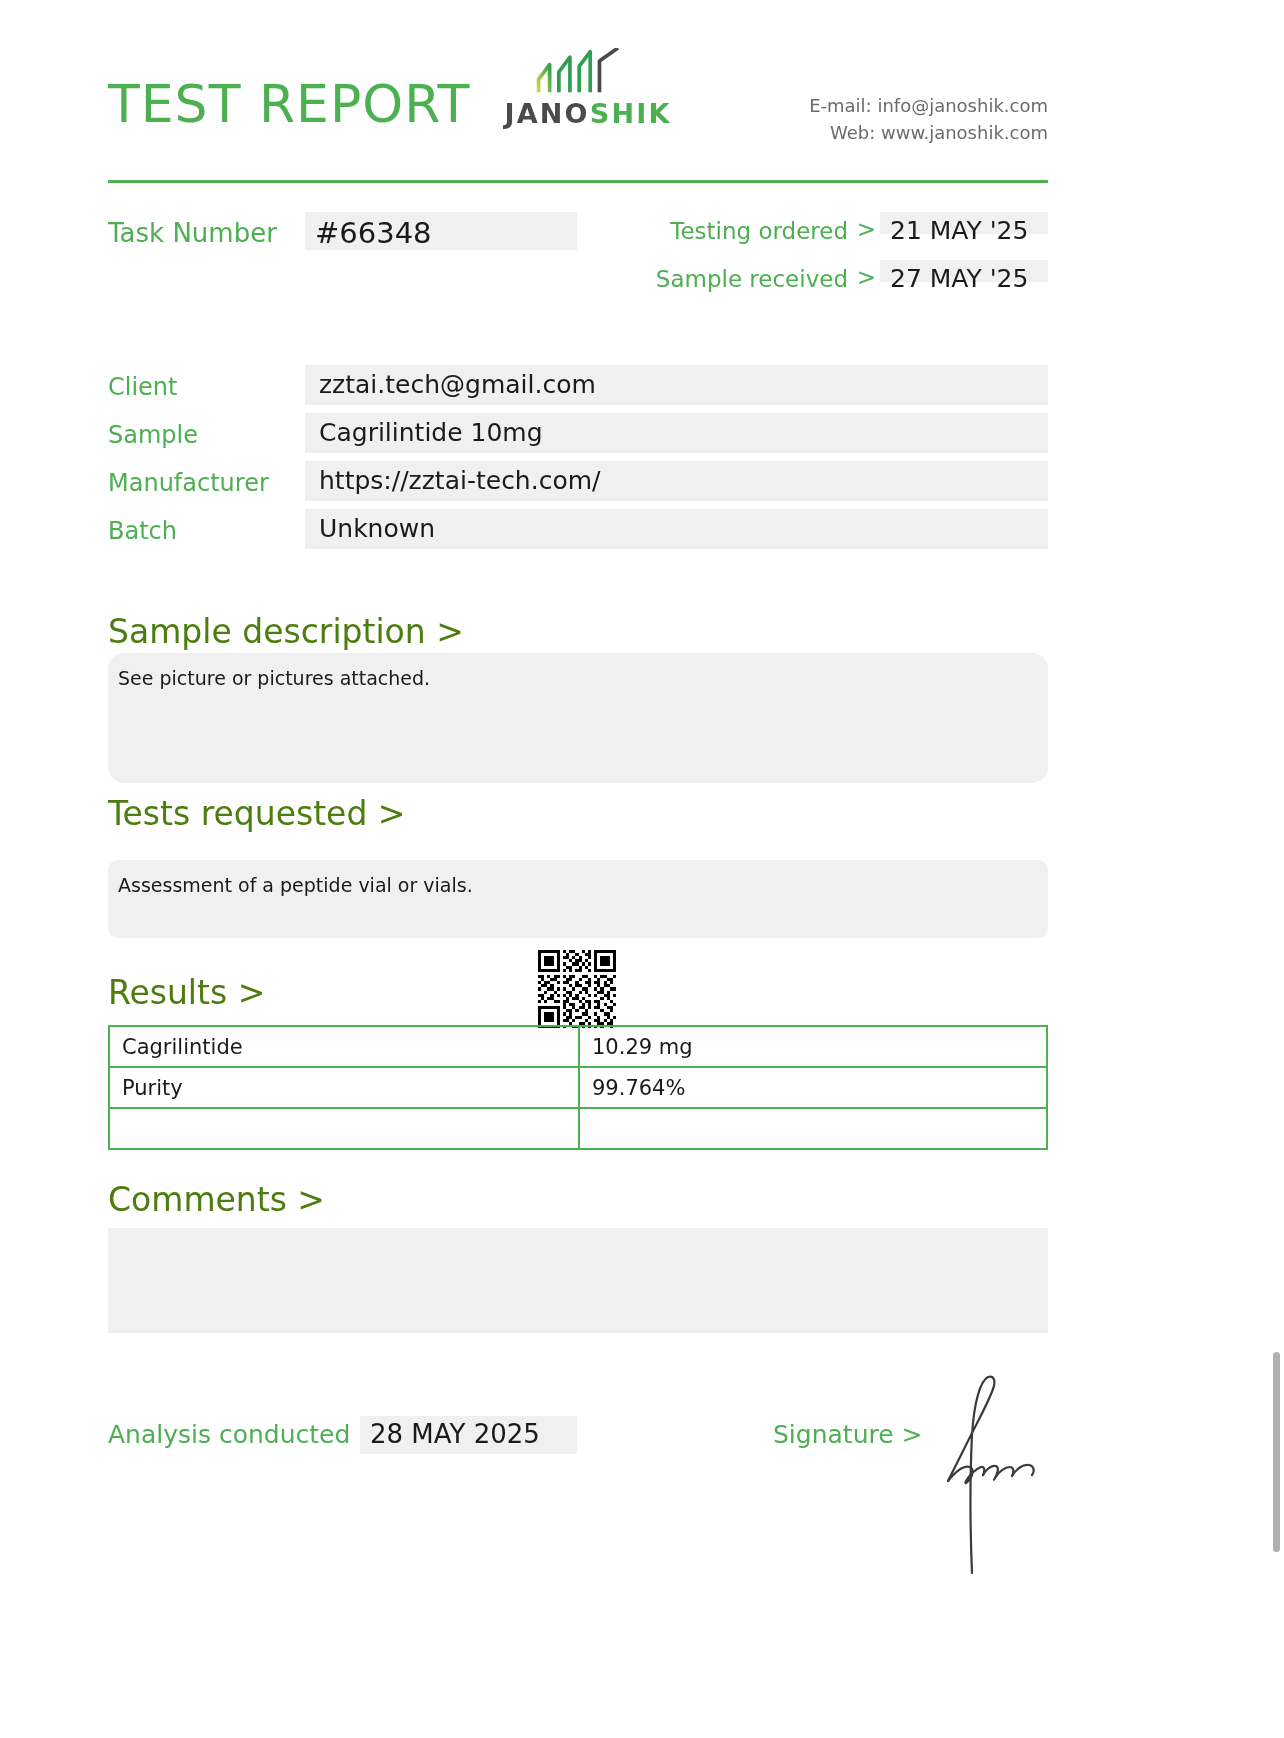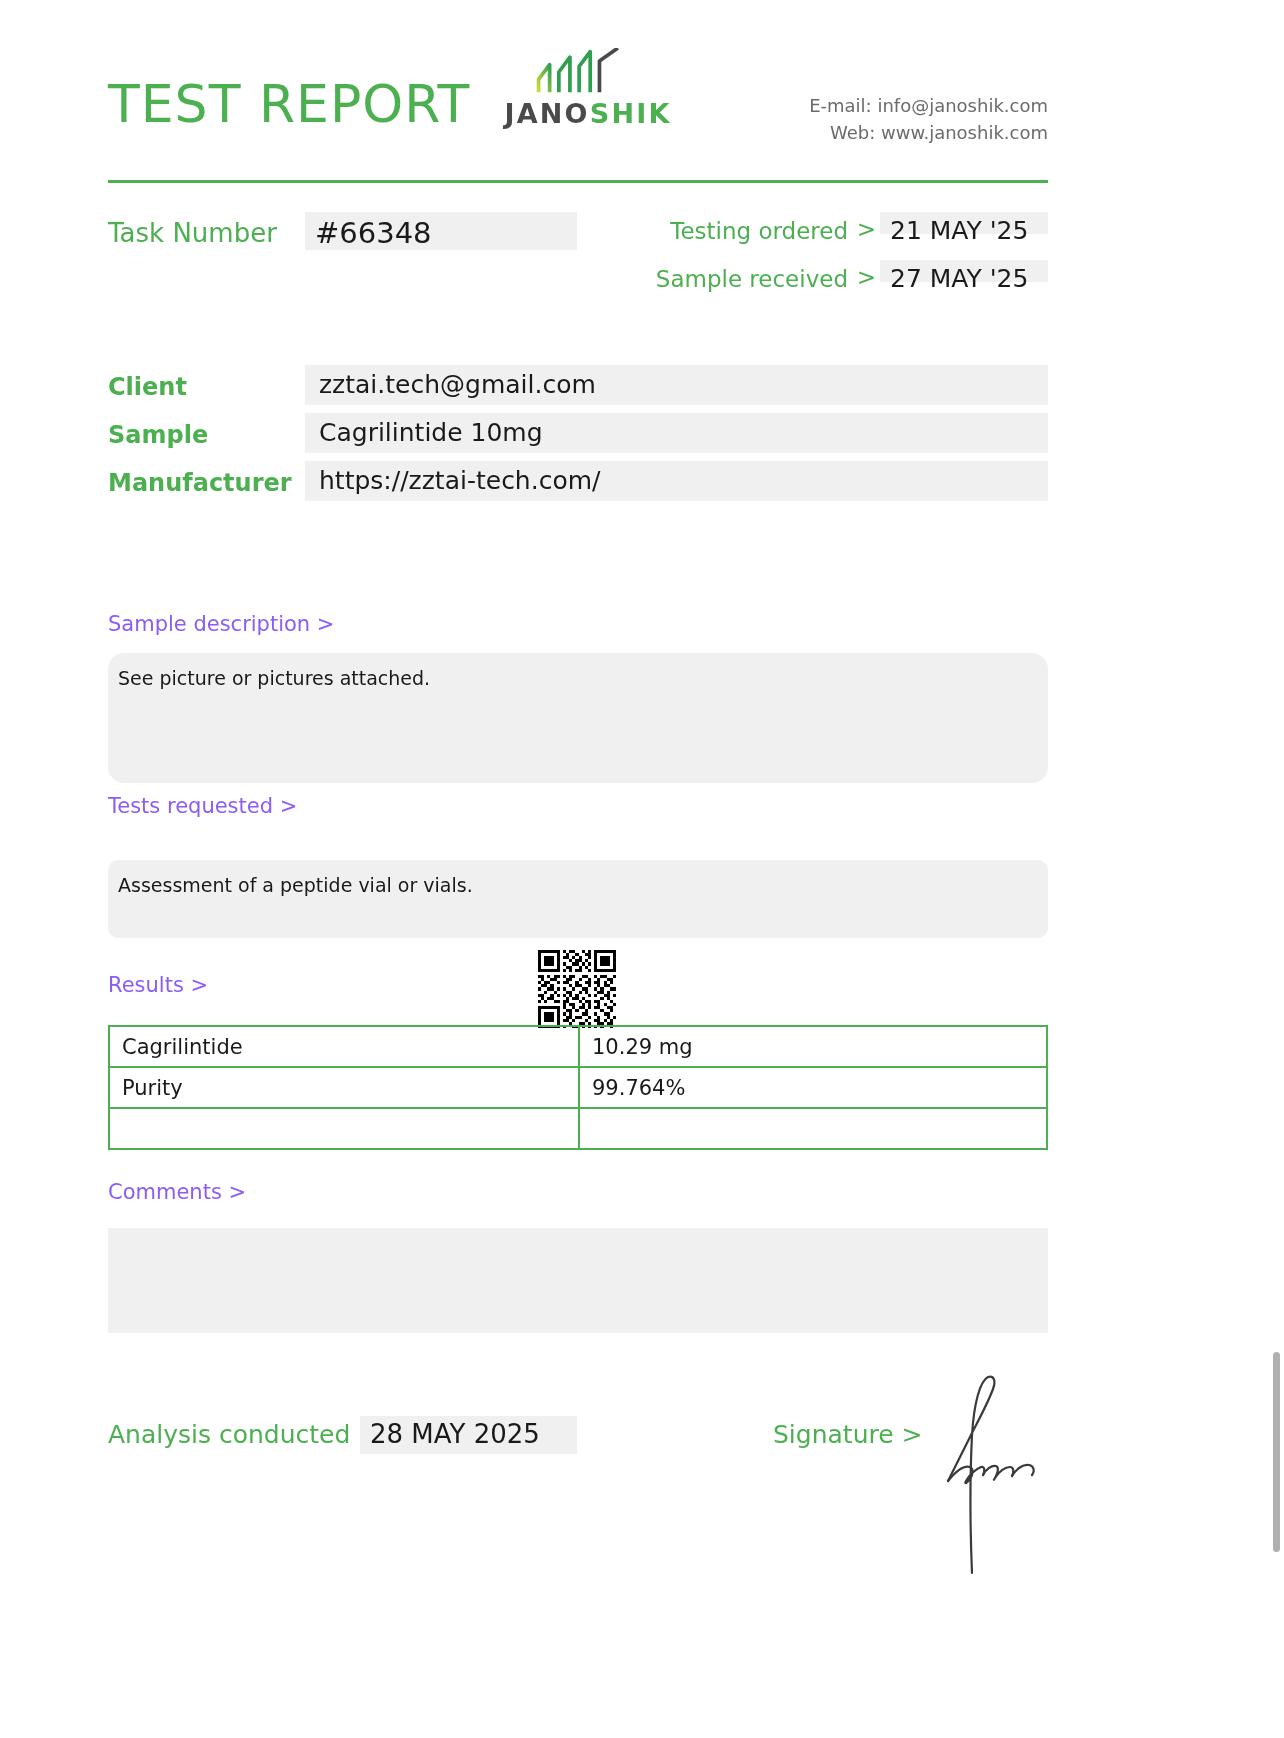--- a/index.html
+++ b/index.html
@@ -123,39 +123,38 @@
   
   .info { position: absolute; left: 108px; top: 365px; width: 940px; }
   .info-row { position: relative; height: 48px; }
   .info-label {
     position: absolute;
     left: 0;
     top: 8px;
     font-size: 24px;
     color: #4caf50;
     white-space: nowrap;
-    font-weight: bold;
   }
   .info-value {
     position: absolute;
     left: 197px;
     top: 0;
     width: 743px;
     height: 40px;
     background: #f0f0f0;
     font-size: 25px;
     color: #1a1a1a;
     padding: 5px 14px;
     white-space: nowrap;
   }
   
   .section-head {
     position: absolute;
-    font-size: 21px;
-    color: #8b5cf6;
+    font-size: 33px;
+    color: #4d7c0f;
     white-space: nowrap;
   }
   .section-box {
     position: absolute;
     left: 108px;
     width: 940px;
     background: #f0f0f0;
     padding: 14px 10px;
     font-size: 19px;
     color: #1a1a1a;
@@ -273,20 +272,24 @@
       <span class="info-label">Client</span>
       <span class="info-value">zztai.tech@gmail.com</span>
     </div>
     <div class="info-row">
       <span class="info-label">Sample</span>
       <span class="info-value">Cagrilintide 10mg</span>
     </div>
     <div class="info-row">
       <span class="info-label">Manufacturer</span>
       <span class="info-value">https://zztai-tech.com/</span>
+    </div>
+    <div class="info-row">
+      <span class="info-label">Batch</span>
+      <span class="info-value">Unknown</span>
     </div>
   </div>
 
   <div class="section-head" style="left:108px; top:612px;">Sample description &gt;</div>
   <div class="section-box" style="top:653px; height:130px;border-radius:16px;">
     <span>See picture or pictures attached.</span>
   </div>
 
   <div class="section-head" style="left:108px; top:794px;">Tests requested &gt;</div>
   <div class="section-box" style="top:860px; height:78px;border-radius:10px;">

